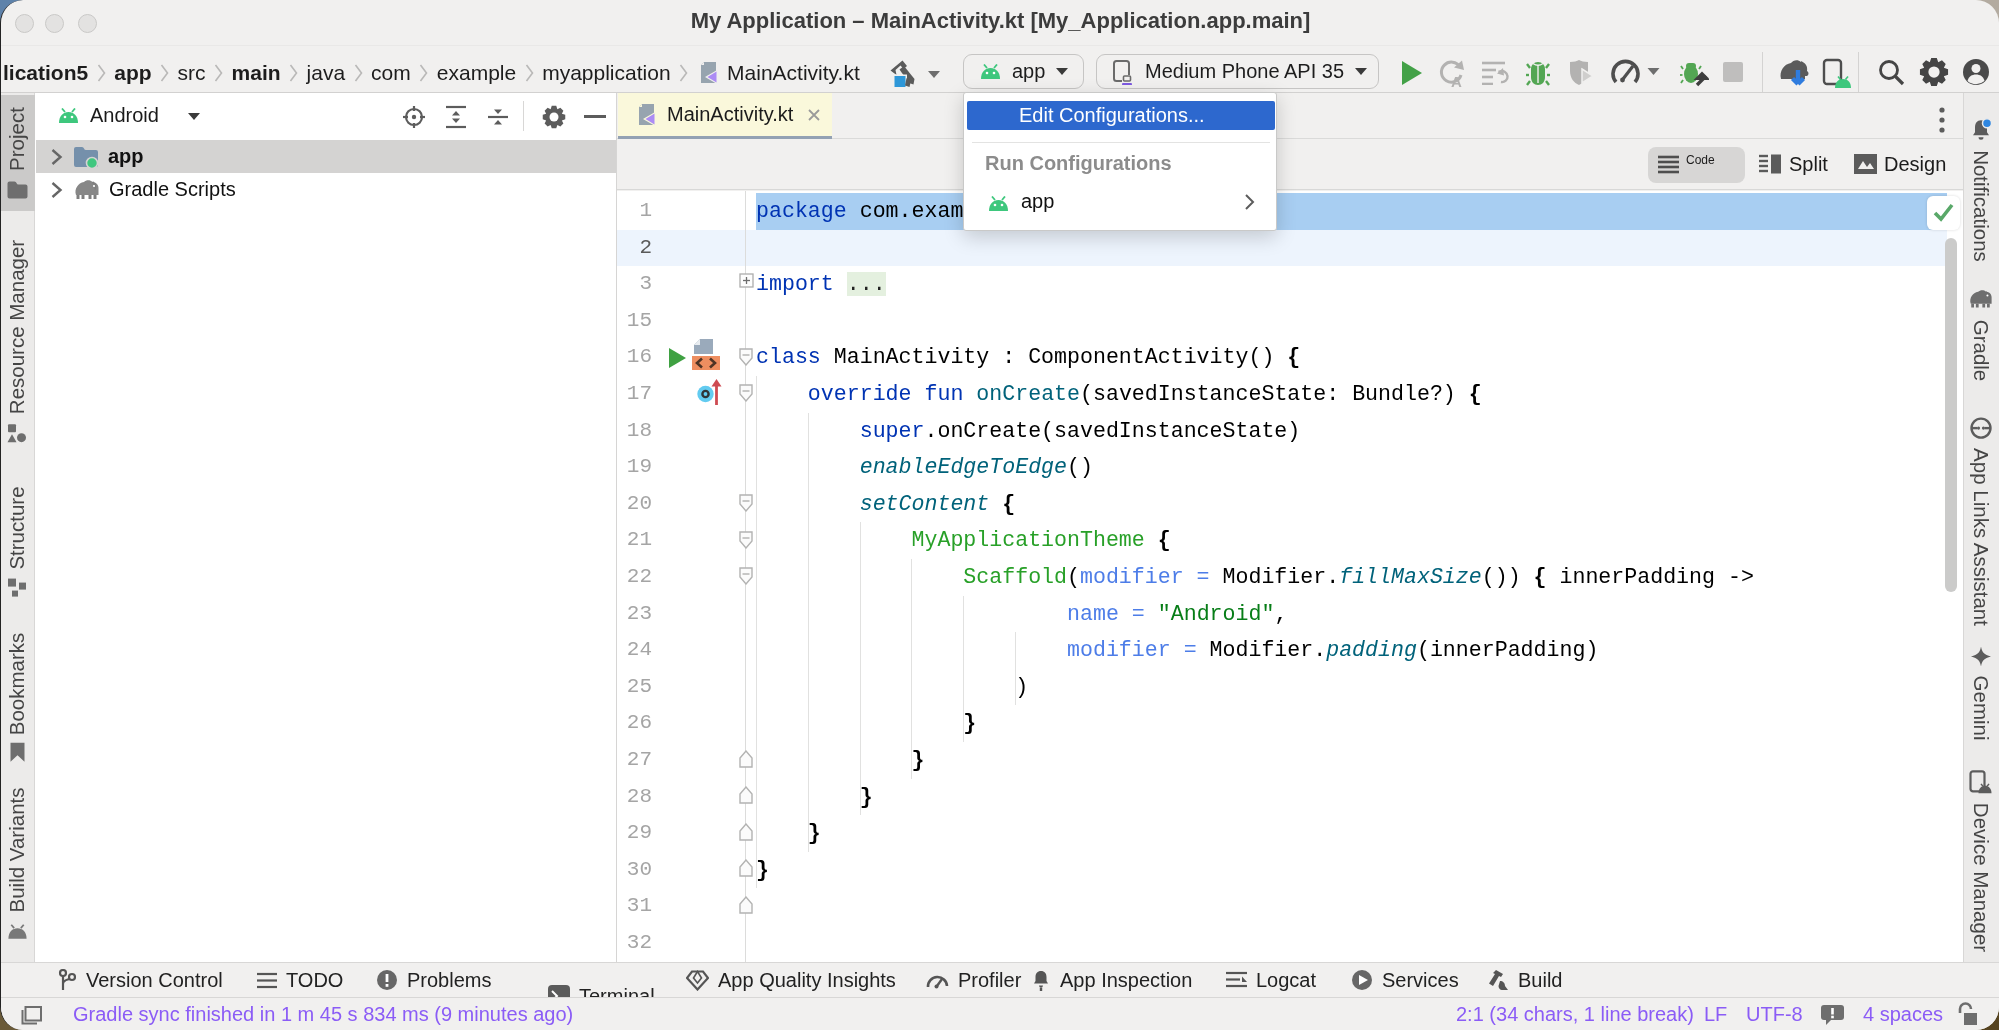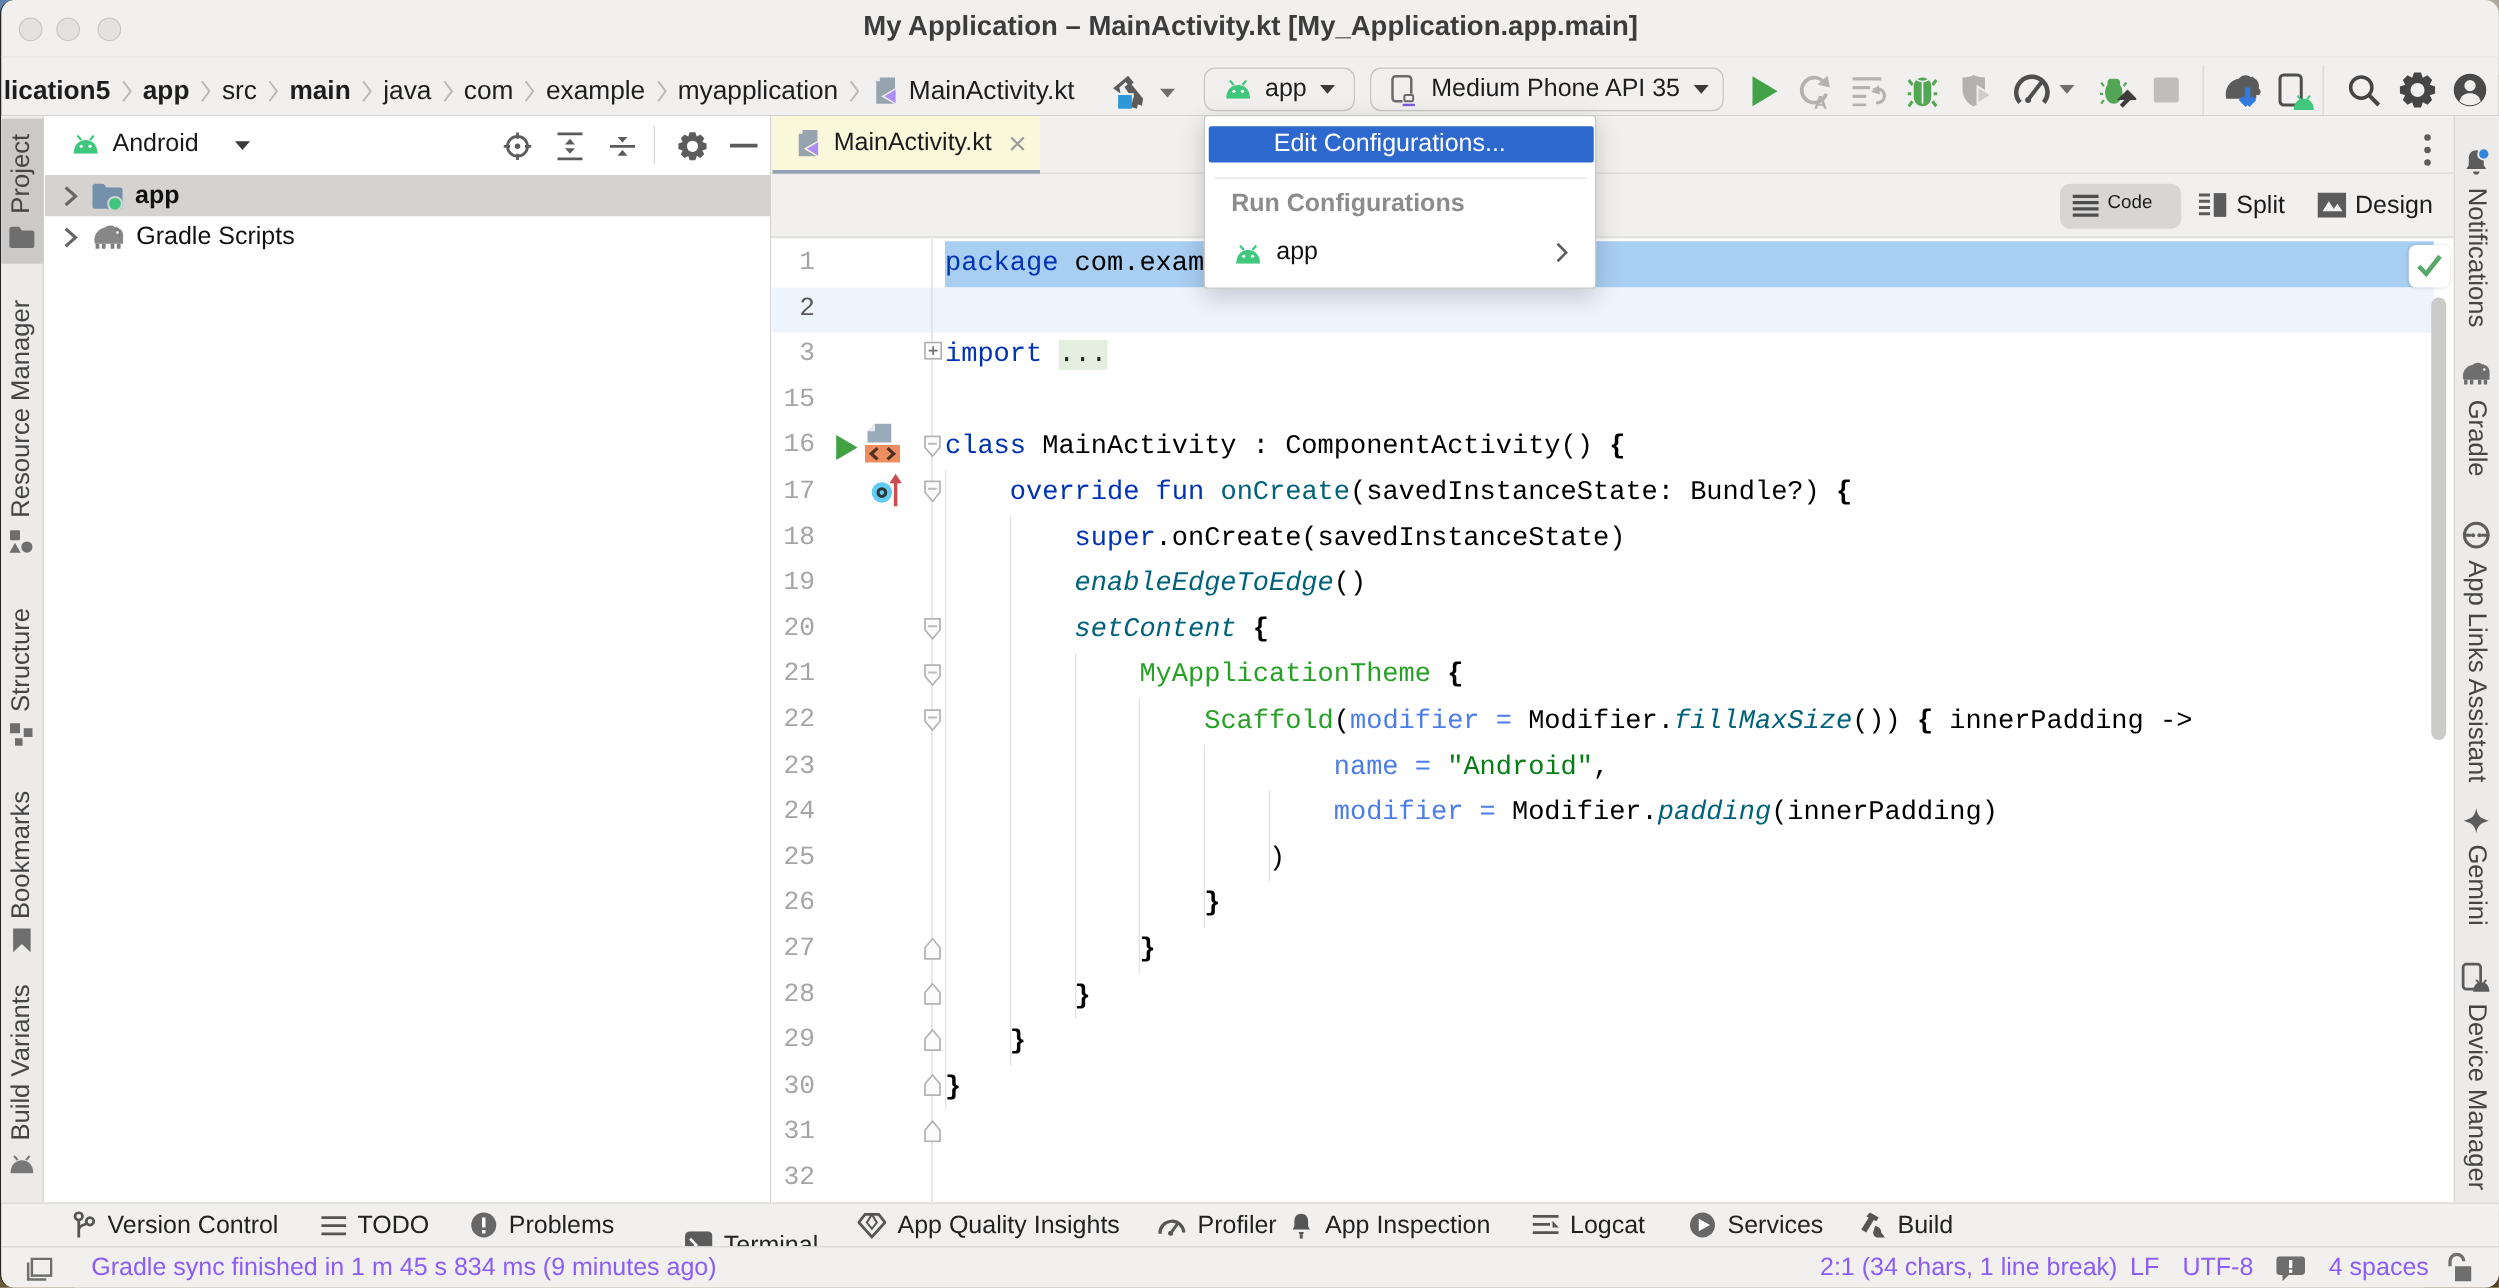--- a/index.html
+++ b/index.html
@@ -1,21 +1,21 @@
 <!DOCTYPE html>
 <html><head>
 <meta charset="utf-8">
 <style>
 * { margin:0; padding:0; box-sizing:border-box; }
 html,body { width:1999px; height:1030px; overflow:hidden; }
 body { font-family:"Liberation Sans", sans-serif; background:#6A5A38; }
 .abs { position:absolute; }
 #desk { position:absolute; inset:0; }
 #desk .c { position:absolute; width:60px; height:60px; }
-#win { position:absolute; inset:0; border-radius:11px; background:#F1F0EF; overflow:hidden; border-left:1.5px solid #232323; }
+#win { position:absolute; inset:0; border-radius:23px; background:#F1F0EF; overflow:hidden; border-left:1.5px solid #232323; }
 
 #titlebar { position:absolute; left:0; top:0; width:1999px; height:45px; }
 .tl { position:absolute; top:13.5px; width:19px; height:19px; border-radius:50%; background:#E3E2E1; border:1px solid #C9C8C7; }
 #wtitle { position:absolute; left:0; top:8px; width:1999px; text-align:center; font-size:22px; font-weight:bold; color:#3C3C3C; }
 
 #toolbar { position:absolute; left:0; top:45px; width:1999px; height:48px; border-top:1px solid #E9E8E7; border-bottom:1px solid #D2D1D0; }
 #crumbs { position:absolute; left:2px; top:3px; height:47px; display:flex; align-items:center; column-gap:8.5px; font-size:21px; color:#1D1D1D; white-space:nowrap; }
 .chev { width:9px; height:18px; flex:0 0 auto; }
 .btn { position:absolute; top:8px; height:35px; border:1.5px solid #C6C5C4; border-radius:9px; display:flex; align-items:center; font-size:20px; color:#1D1D1D; }
 
@@ -327,21 +327,21 @@
       <div id="viewrow">
         <div class="abs" style="left:1031px;top:7px;width:97px;height:36px;background:#D7D6D5;border-radius:8px;"></div>
         <svg class="abs" style="left:1041px;top:15px;" width="21" height="19" viewBox="0 0 21 19">
             <g stroke="#4E4E4E" stroke-width="2.6">
               <line x1="0" y1="2" x2="21" y2="2"></line>
               <line x1="0" y1="7" x2="21" y2="7"></line>
               <line x1="0" y1="12" x2="21" y2="12"></line>
               <line x1="0" y1="17" x2="21" y2="17"></line>
             </g>
           </svg>
-        <span class="abs" style="left:1069px;top:13px;font-size:15px;color:#1B1B1B;">Code</span>
+        <span class="abs" style="left:1069px;top:13px;font-size:12px;color:#1B1B1B;">Code</span>
         <svg class="abs" style="left:1142px;top:14px;" width="23" height="21" viewBox="0 0 23 21">
             <g stroke="#5B5B5B" stroke-width="2.4">
               <line x1="0" y1="2" x2="9" y2="2"></line>
               <line x1="0" y1="7" x2="9" y2="7"></line>
               <line x1="0" y1="12" x2="9" y2="12"></line>
               <line x1="0" y1="17" x2="9" y2="17"></line>
             </g>
             <rect x="12" y="0.5" width="10" height="19" fill="#5B5B5B"></rect>
           </svg>
         <span class="abs" style="left:1172px;top:13px;font-size:20px;color:#1B1B1B;">Split</span>

